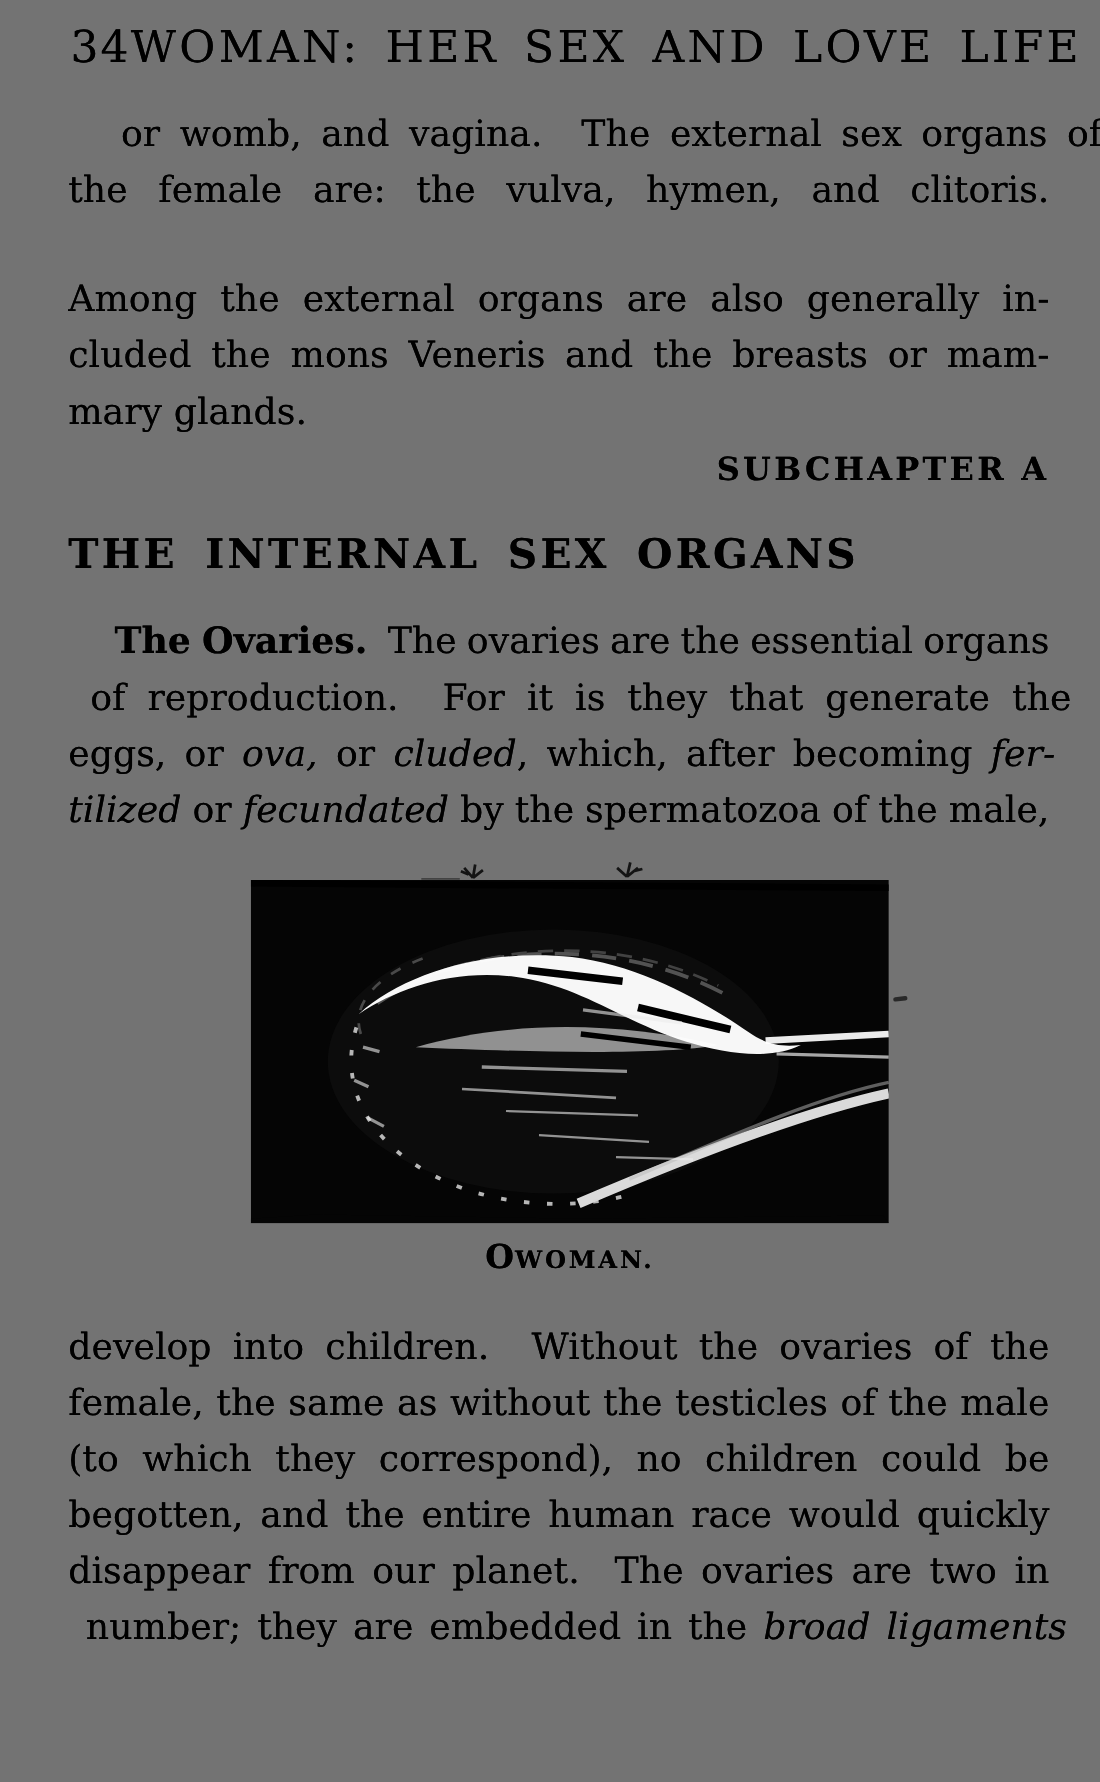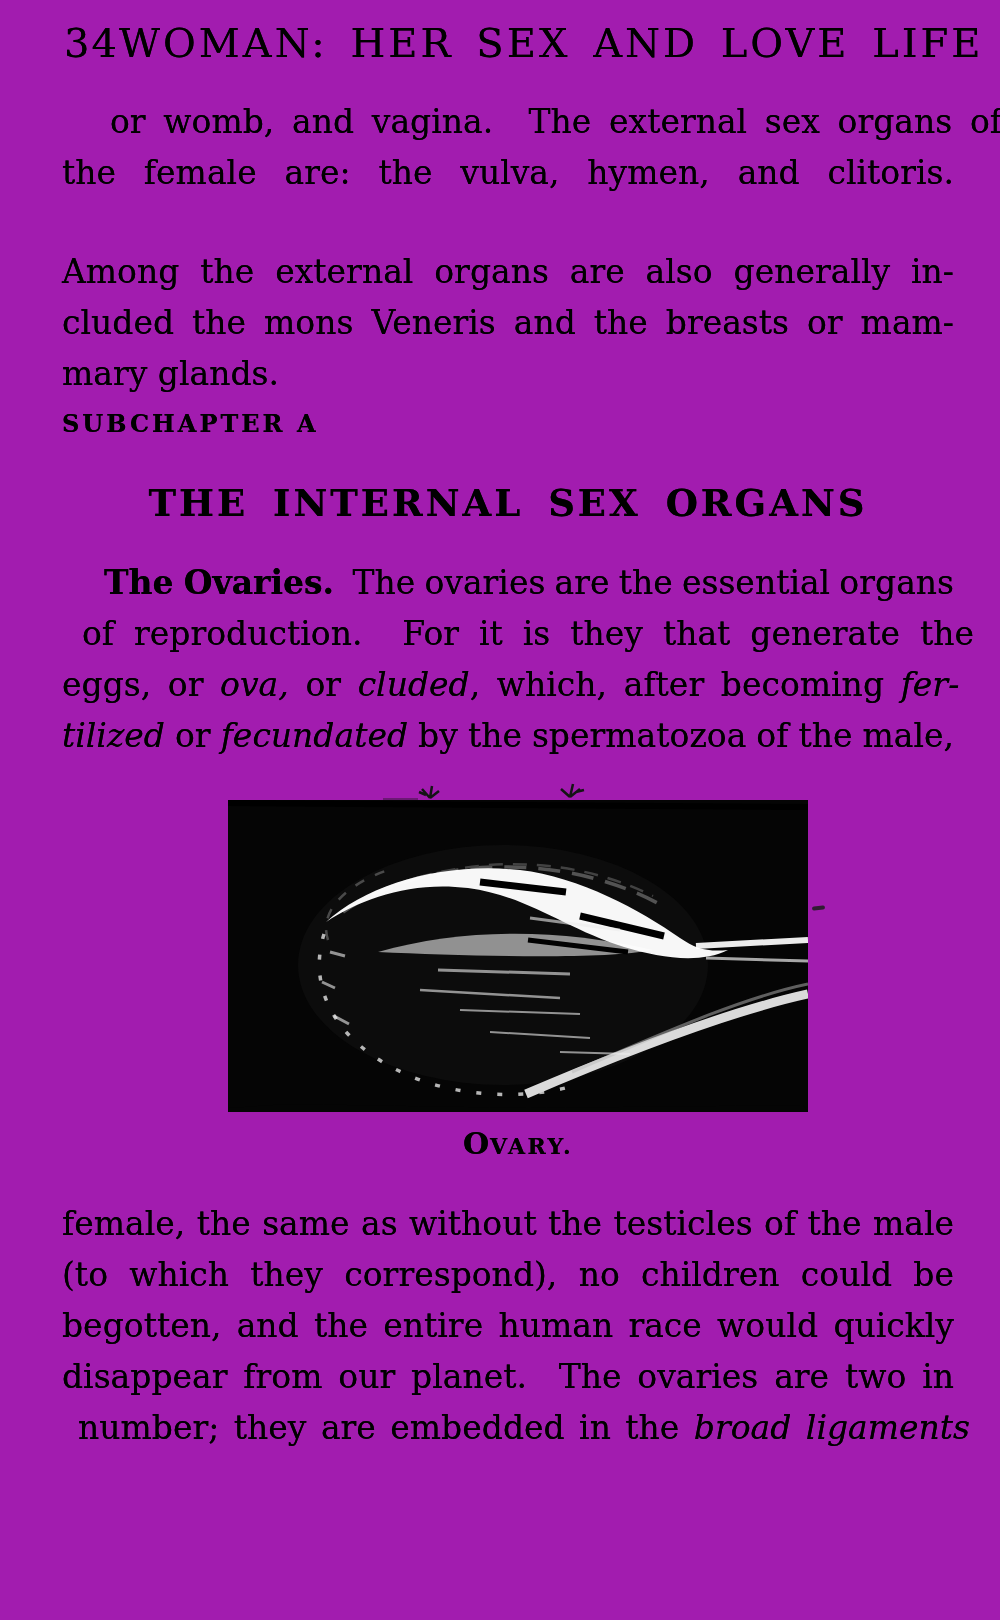--- a/index.html
+++ b/index.html
@@ -1,44 +1,44 @@
 <!DOCTYPE html>
 <html><head>
 <meta charset="utf-8">
 <style>
   html,body{margin:0;padding:0;}
   body{
     width:1000px;height:1620px;background:#ffffff;position:relative;
     font-family:"DejaVu Serif", serif;color:#000;overflow:hidden;
   }
-  .page{position:absolute;inset:0;background:#a21caf;
+  .page{position:absolute;inset:0;background:#737373;
     text-shadow:0 0 .5px rgba(0,0,0,.85);}
   
   .runhead{
     position:absolute;left:64px;right:50px;top:20px;
     display:flex;justify-content:space-between;align-items:baseline;
     font-size:40px;line-height:normal;white-space:nowrap;
   }
   .runhead .num{letter-spacing:2px;}
   .runhead .title{letter-spacing:3px;word-spacing:7px;}
   
   .para{
     position:absolute;left:62px;width:892px;
     font-size:33px;line-height:51px;
   }
   .para .line{white-space:nowrap;}
   .p1{top:96px;}
   .p2{top:557px;}
   .p3{top:1198px;}
   .kicker{
-    position:absolute;left:62px;width:892px;top:409px;text-align:left;
-    font-size:24px;font-weight:bold;letter-spacing:3px;line-height:normal;
+    position:absolute;left:62px;width:892px;top:409px;text-align:right;
+    font-size:29px;font-weight:bold;letter-spacing:3px;line-height:normal;
   }
   .heading{
-    position:absolute;left:62px;width:892px;top:481px;margin:0;text-align:center;
+    position:absolute;left:62px;width:892px;top:481px;margin:0;text-align:left;
     font-size:37px;font-weight:bold;letter-spacing:3px;word-spacing:9px;line-height:normal;
   }
   i, .i{font-style:italic;}
   b, .b{font-weight:bold;}
   
   .fig{position:absolute;left:228px;top:770px;margin:0;width:580px;height:342px;}
   .fig svg{display:block;}
   .caption{
     position:absolute;left:228px;width:580px;top:1126px;text-align:center;
     font-weight:bold;line-height:normal;white-space:nowrap;
@@ -124,23 +124,24 @@
         <path d="M262,232 L362,238" stroke-width="2"></path>
         <path d="M302,118 L392,130" stroke-width="3"></path>
         <path d="M332,252 L402,254" stroke-width="2"></path>
         <path d="M102,152 l15,4 M94,182 l13,6 M106,216 l15,8" stroke-width="3"></path>
       </g>
 
       <path d="M0,312 L580,312 L575,305 L300,308 L60,304 L0,308 Z" fill="#050505"></path>
     </svg>
   </figure>
 
-  <figcaption class="caption"><span class="cap-initial">O</span><span class="cap-rest">VARY.</span></figcaption>
+  <figcaption class="caption"><span class="cap-initial">O</span><span class="cap-rest">WOMAN.</span></figcaption>
 
   <section class="para p3">
+      <div class="line" style="word-spacing: 8.72656px;"><span>develop into children.&nbsp; Without the ovaries of the</span></div>
       <div class="line" style="word-spacing: 0.918403px;"><span>female, the same as without the testicles of the male</span></div>
       <div class="line" style="word-spacing: 10.7723px;"><span>(to which they correspond), no children could be</span></div>
       <div class="line" style="word-spacing: 4.75446px;"><span>begotten, and the entire human race would quickly</span></div>
       <div class="line" style="word-spacing: 5.3559px;"><span>disappear from our planet.&nbsp; The ovaries are two in</span></div>
       <div class="line" style="word-spacing: 3.93973px; margin-left: 16px;"><span>number; they are embedded in the </span><span class="i">broad ligaments</span></div>
     </section>
 
   <div class="speck"></div>
 
 </div>

